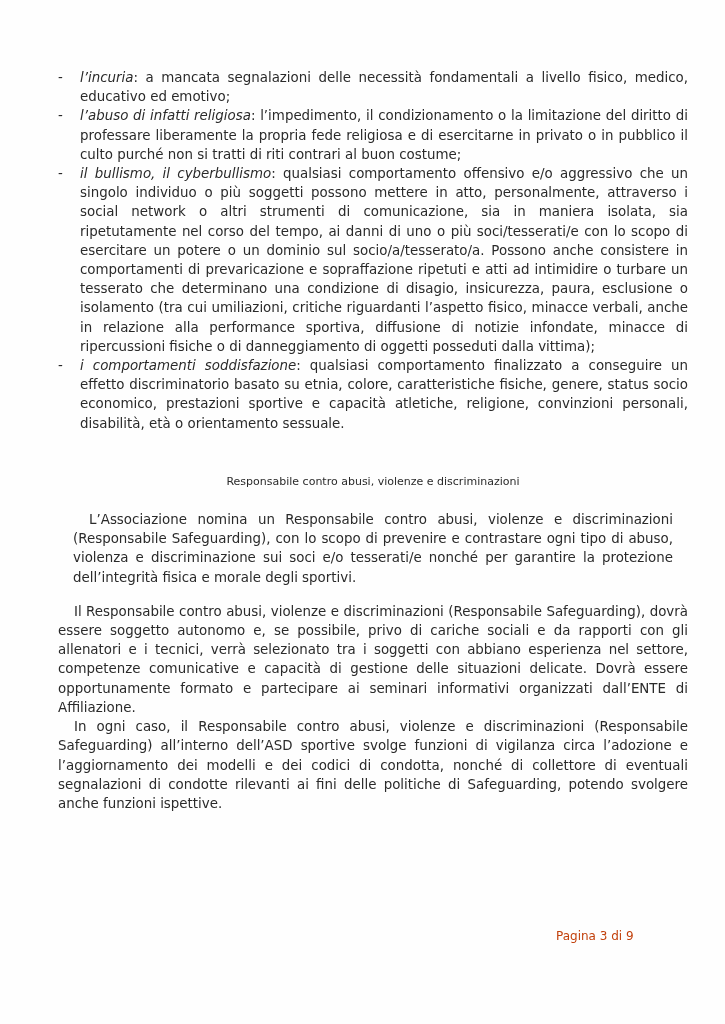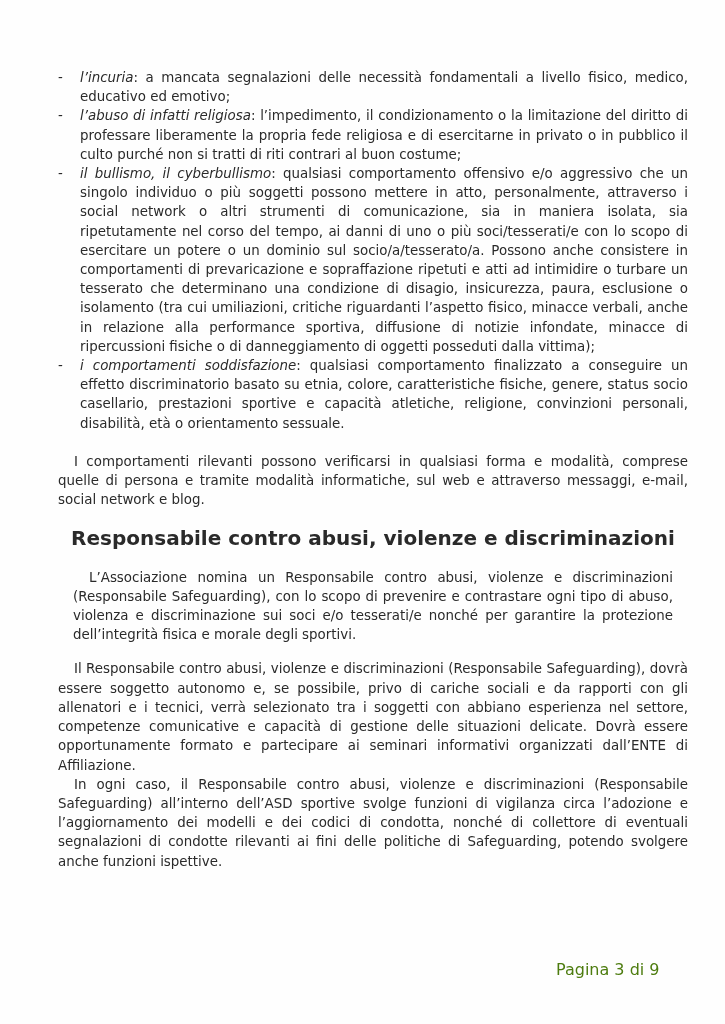--- a/index.html
+++ b/index.html
@@ -5,22 +5,22 @@
     html, body { margin: 0; padding: 0; background: #ffffff; }
     body { width: 725px; height: 1024px; position: relative; overflow: hidden;
       font-family: "DejaVu Sans", sans-serif; color: #2a2a2a; }
     .page { position: absolute; left: 0; top: 0; width: 725px; height: 1024px; background: #fefefe; }
     .content { position: absolute; left: 58px; top: 68px; width: 630px; font-size: 13.4px; line-height: 19.2px; }
     .bullet { position: relative; padding-left: 22px; text-align: justify; }
     .bullet .dash { position: absolute; left: 0; top: 0; }
     .term { font-style: italic; }
     .para { text-align: justify; text-indent: 16px; }
     .gap { height: 19px; }
-    .heading { text-align: center; font-weight: bold; font-size: 20px; margin: 20px 0 19px 0; }
-    .footer { position: absolute; left: 556px; top: 960px; font-size: 16px; color: #4d7c0f; }
+    .heading { text-align: center; font-weight: normal; font-size: 11px; margin: 20px 0 19px 0; }
+    .footer { position: absolute; left: 556px; top: 929px; font-size: 12px; color: #c2410c; }
   </style>
 </head>
 <body>
 
 <div class="page">
   <div class="content">
 
     <div class="bullet">
       <span class="dash">-</span>
       <span class="term">l’incuria</span><span>: a mancata segnalazioni delle necessità fondamentali a livello fisico, medico, educativo ed emotivo;</span>
@@ -31,26 +31,25 @@
       <span class="term">l’abuso di infatti religiosa</span><span>: l’impedimento, il condizionamento o la limitazione del diritto di professare liberamente la propria fede religiosa e di esercitarne in privato o in pubblico il culto purché non si tratti di riti contrari al buon costume;</span>
     </div>
 
     <div class="bullet">
       <span class="dash">-</span>
       <span class="term">il bullismo, il cyberbullismo</span><span>: qualsiasi comportamento offensivo e/o aggressivo che un singolo individuo o più soggetti possono mettere in atto, personalmente, attraverso i social network o altri strumenti di comunicazione, sia in maniera isolata, sia ripetutamente nel corso del tempo, ai danni di uno o più soci/tesserati/e con lo scopo di esercitare un potere o un dominio sul socio/a/tesserato/a. Possono anche consistere in comportamenti di prevaricazione e sopraffazione ripetuti e atti ad intimidire o turbare un tesserato che determinano una condizione di disagio, insicurezza, paura, esclusione o isolamento (tra cui umiliazioni, critiche riguardanti l’aspetto fisico, minacce verbali, anche in relazione alla performance sportiva, diffusione di notizie infondate, minacce di ripercussioni fisiche o di danneggiamento di oggetti posseduti dalla vittima);</span>
     </div>
 
     <div class="bullet">
       <span class="dash">-</span>
-      <span class="term">i comportamenti soddisfazione</span><span>: qualsiasi comportamento finalizzato a conseguire un effetto discriminatorio basato su etnia, colore, caratteristiche fisiche, genere, status socio casellario, prestazioni sportive e capacità atletiche, religione, convinzioni personali, disabilità, età o orientamento sessuale.</span>
+      <span class="term">i comportamenti soddisfazione</span><span>: qualsiasi comportamento finalizzato a conseguire un effetto discriminatorio basato su etnia, colore, caratteristiche fisiche, genere, status socio economico, prestazioni sportive e capacità atletiche, religione, convinzioni personali, disabilità, età o orientamento sessuale.</span>
     </div>
 
     <div class="gap"></div>
 
-    <p class="para" style="margin:0">I comportamenti rilevanti possono verificarsi in qualsiasi forma e modalità, comprese quelle di persona e tramite modalità informatiche, sul web e attraverso messaggi, e-mail, social network e blog.</p>
 
     <div class="heading">Responsabile contro abusi, violenze e discriminazioni</div>
 
     <p class="para" style="margin:15px">L’Associazione nomina un Responsabile contro abusi, violenze e discriminazioni (Responsabile Safeguarding), con lo scopo di prevenire e contrastare ogni tipo di abuso, violenza e discriminazione sui soci e/o tesserati/e nonché per garantire la protezione dell’integrità fisica e morale degli sportivi.</p>
     <p class="para" style="margin:0">Il Responsabile contro abusi, violenze e discriminazioni (Responsabile Safeguarding), dovrà essere soggetto autonomo e, se possibile, privo di cariche sociali e da rapporti con gli allenatori e i tecnici, verrà selezionato tra i soggetti con abbiano esperienza nel settore, competenze comunicative e capacità di gestione delle situazioni delicate. Dovrà essere opportunamente formato e partecipare ai seminari informativi organizzati dall’ENTE di Affiliazione.</p>
     <p class="para" style="margin:0">In ogni caso, il Responsabile contro abusi, violenze e discriminazioni (Responsabile Safeguarding) all’interno dell’ASD sportive svolge funzioni di vigilanza circa l’adozione e l’aggiornamento dei modelli e dei codici di condotta, nonché di collettore di eventuali segnalazioni di condotte rilevanti ai fini delle politiche di Safeguarding, potendo svolgere anche funzioni ispettive.</p>
   </div>
 
   <div class="footer">Pagina 3 di 9</div>
 </div>

